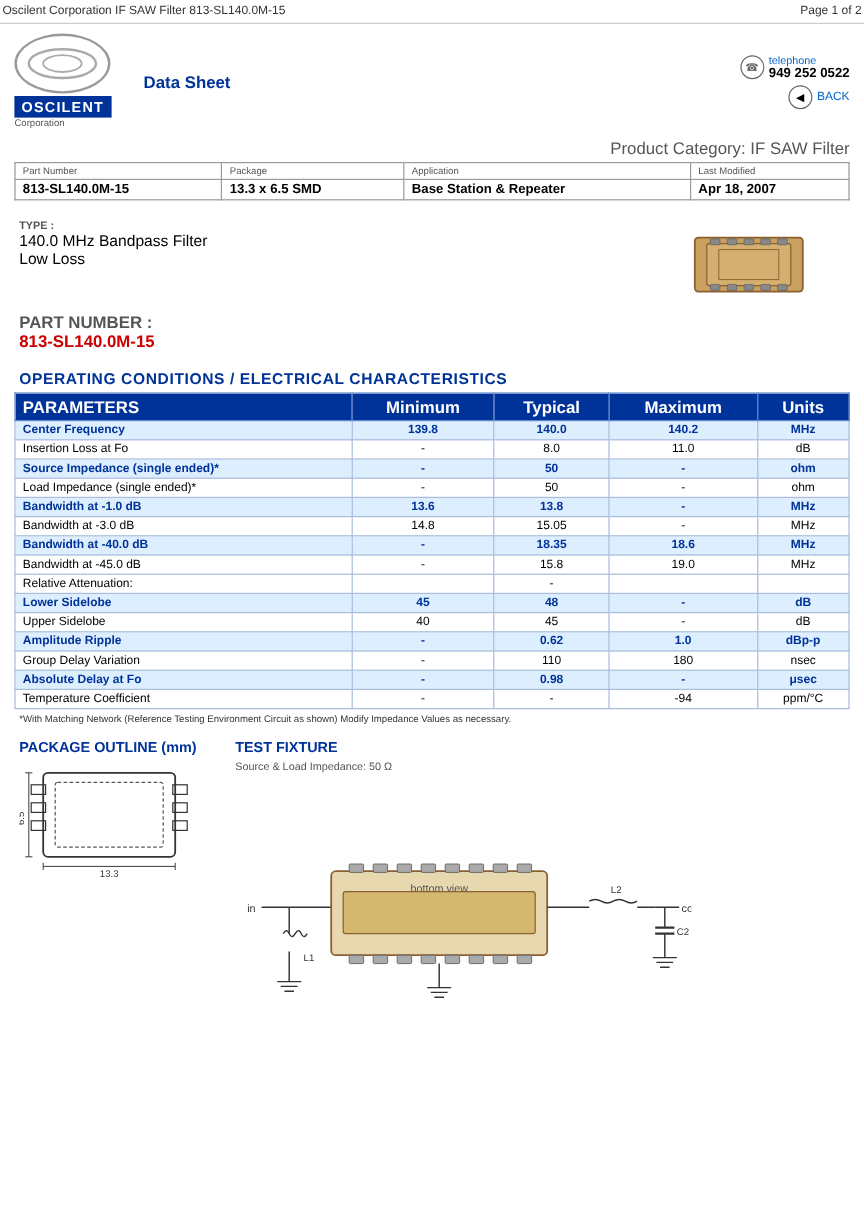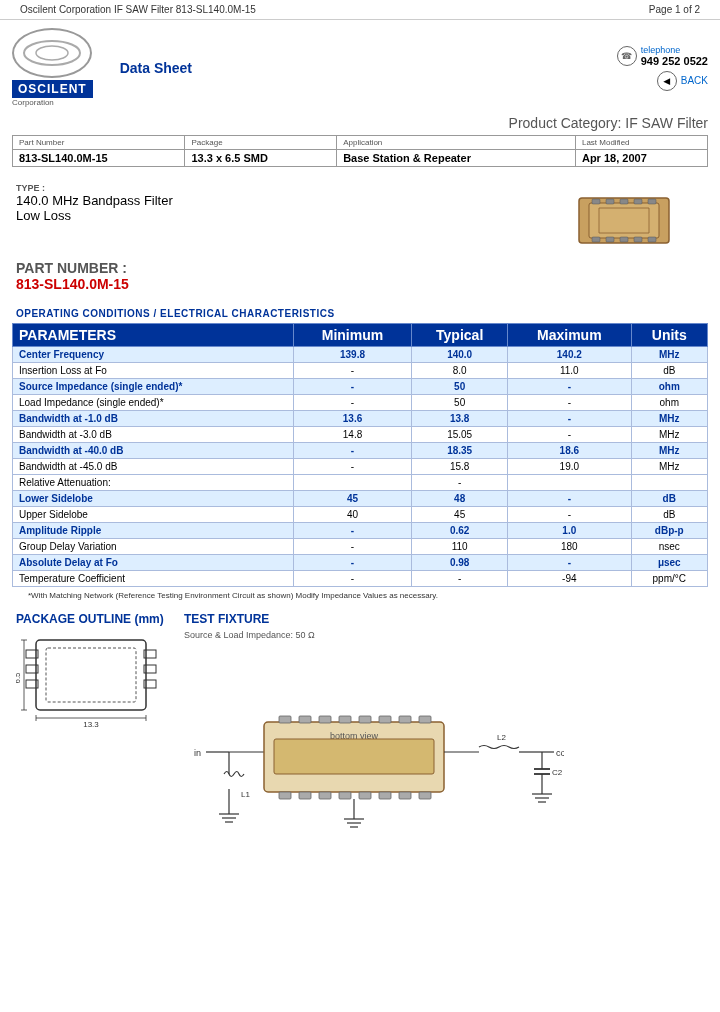--- a/index.html
+++ b/index.html
@@ -10,21 +10,21 @@
       font-family: Arial, sans-serif;
       font-size: 11px;
       color: #000;
     }
 
     
     .top-header {
       display: flex;
       justify-content: space-between;
       align-items: center;
-      padding: 4px 20px;
+      padding: 4px 2px;
       border-bottom: 1px solid #ccc;
       font-size: 10px;
       color: #333;
     }
 
     
     .logo-section {
       display: flex;
       align-items: center;
       padding: 8px 12px;
@@ -196,21 +196,21 @@
     }
 
     .part-number-value {
       font-size: 14px;
       color: #cc0000;
       font-weight: bold;
     }
 
     
     .section-title {
-      font-size: 10px;
+      font-size: 13px;
       font-weight: bold;
       color: #003399;
       padding: 8px 16px 4px 16px;
       letter-spacing: 0.5px;
     }
 
     .params-table {
       width: calc(100% - 24px);
       margin: 0 12px;
       border-collapse: collapse;
@@ -255,28 +255,28 @@
       font-weight: bold;
     }
 
     .row-white td {
       background: #fff !important;
     }
 
     .footnote {
       font-size: 8px;
       color: #333;
-      padding: 4px 28px;
+      padding: 4px 16px;
     }
 
     
     .bottom-section {
       display: flex;
       padding: 8px 16px;
-      gap: 8px;
+      gap: 20px;
     }
 
     .package-outline {
       flex: 0 0 160px;
     }
 
     .test-fixture {
       flex: 1;
     }
 

